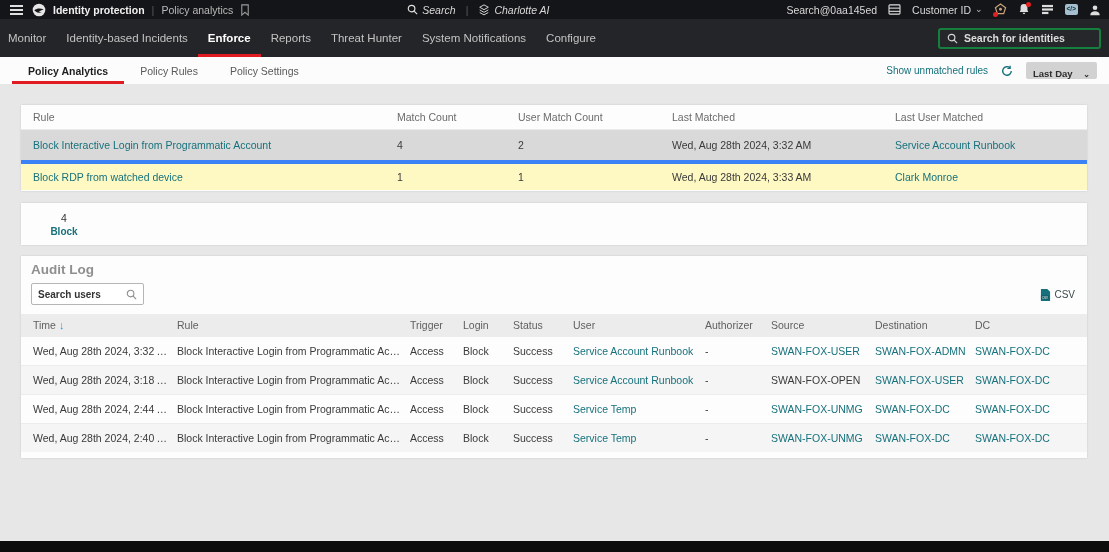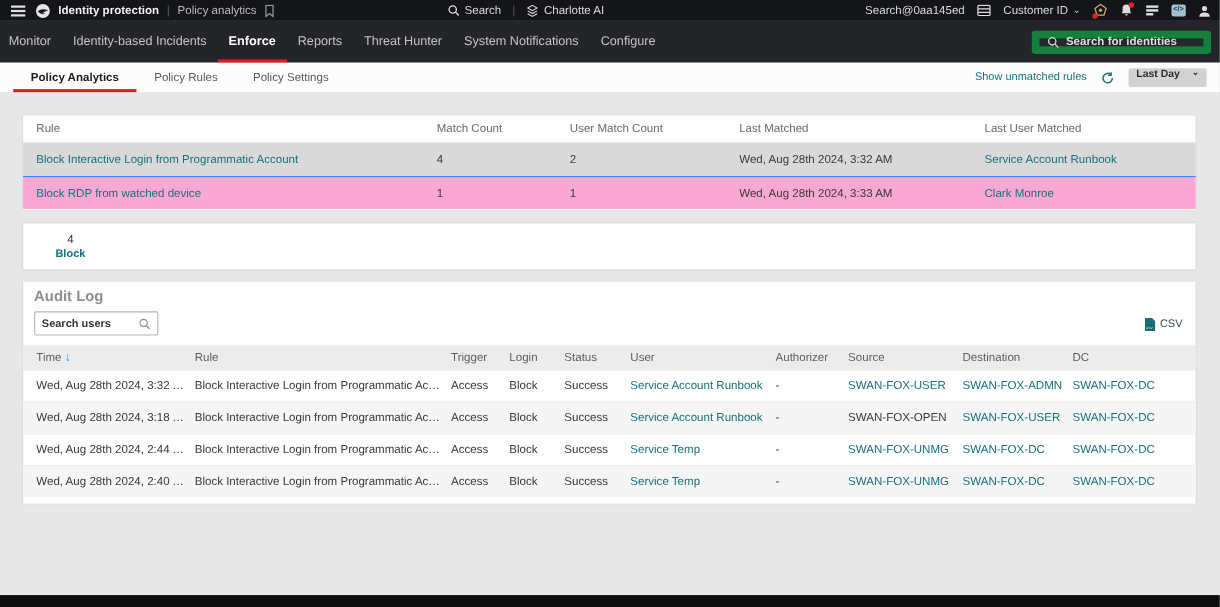--- a/index.html
+++ b/index.html
@@ -10,21 +10,21 @@
     -webkit-font-smoothing:antialiased;
   }
   
   .topbar{
     position:absolute; top:0; left:0; right:0; height:19px;
     background:#141518; display:flex; align-items:center;
     padding:0 8px; color:#d9d9d9; font-size:10.5px;
   }
   .tb-left,.tb-center,.tb-right{ display:flex; align-items:center; }
   .tb-left{ gap:7px; }
-  .tb-center{ margin:0 auto; gap:10px; transform:translateX(-40px); }
+  .tb-center{ margin:0 auto; gap:10px; transform:translateX(-40px);font-style:italic; }
   .tb-right{ gap:11px; }
   .hamburger{ display:inline-flex; flex-direction:column; gap:2px; cursor:pointer; padding:2px; }
   .hamburger i{ display:block; width:13px; height:2px; background:#e0e0e0; }
   .app-title{ font-weight:bold; color:#f0f0f0; }
   .tb-divider{ color:#585858; font-size:11px; }
   .page-title{ color:#b9b9b9; }
   .tb-item{ display:flex; align-items:center; gap:4px; cursor:pointer; }
   .icon-wrap{ position:relative; display:inline-flex; align-items:center; }
   .red-dot{ position:absolute; width:5px; height:5px; border-radius:50%; background:#e0211f; }
   .red-dot.tr{ top:-1px; right:-1px; }
@@ -44,58 +44,58 @@
     position:relative; display:flex; align-items:center; padding:0 10px; cursor:pointer;
     white-space:nowrap;
   }
   .nav-item:first-child{ padding-left:0; }
   .nav-item.active{ color:#ffffff; font-weight:bold; }
   .nav-item.active::after{
     content:""; position:absolute; left:0; right:0; bottom:0; height:3.5px; background:#e11b22;
   }
   .nav-search{
     margin-left:auto; align-self:center; display:flex; align-items:center; gap:6px;
-    width:163px; height:21px; border:7px solid #15803d; border-radius:3px;
+    width:163px; height:21px; border:2px solid #15803d; border-radius:3px;
     background:#26272a; padding:0 7px;
   }
   .nav-search input{
     flex:1; background:transparent; border:none; outline:none;
     color:#e3e3e3; font-size:10.5px; font-family:"Liberation Sans", sans-serif; font-weight:bold;
   }
   .nav-search input::placeholder{ color:#dcdcdc; opacity:1; }
   
   .tabbar{
     position:absolute; top:57px; left:0; right:0; height:27px;
     background:#fcfcfc; display:flex; align-items:stretch; padding:0 12px;
     font-size:10.5px; color:#5a5a5a;
   }
   .tab{ position:relative; display:flex; align-items:center; padding:0 16px; cursor:pointer; white-space:nowrap; }
   .tab.active{ color:#1d1d1d; font-weight:bold; }
   .tab.active::after{ content:""; position:absolute; left:0; right:0; bottom:0; height:3px; background:#e11b22; }
   .tab-right{ margin-left:auto; display:flex; align-items:center; gap:13px; }
   .link-teal{ color:#16717c; cursor:pointer; font-size:10px; }
   .refresh-btn{ display:inline-flex; cursor:pointer; }
   .dropdown{
-    display:flex; align-items:flex-start; justify-content:space-between;
+    display:flex; align-items:flex-end; justify-content:space-between;
     width:71px; height:17px; background:#d2d2d2; border-radius:2px;
     padding:0 7px; cursor:pointer; color:#2d2d2d; font-size:9.5px; font-weight:bold;
   }
   .dropdown .chev{ color:#2d2d2d; font-size:8px; }
   
   .content{ position:absolute; top:84px; left:0; right:0; bottom:11px; background:#e7e7e7; }
   .card{ position:absolute; left:21px; width:1066px; background:#fdfdfd; box-shadow:0 0 2px rgba(0,0,0,.12); }
   
   .policy-card{ top:21px; height:86px; }
   .prow{
     display:grid; grid-template-columns:364px 121px 154px 223px 1fr;
     align-items:center; padding-left:12px; font-size:10.5px; color:#3a3a3a; height:30px;
   }
   .prow.phead{ height:25px; color:#6b6b6b; border-bottom:1px solid #ebebeb; }
   .prow.sel{ background:#d9d9d9; }
-  .prow.alt{ background:#f9a8d4; border-top:1px solid #3b82f6; }
+  .prow.alt{ background:#fef9c3; border-top:4px solid #3b82f6; }
   a.tlink, .tlink{ color:#16717c; text-decoration:none; cursor:pointer; }
   
   .summary-card{ top:119px; height:42px; display:flex; align-items:center; }
   .summary-box{ margin-left:22px; text-align:center; min-width:42px; }
   .summary-count{ font-size:10.5px; color:#333; line-height:1.4; }
   .summary-label{ font-size:10px; font-weight:bold; color:#16717c; cursor:pointer; }
   
   .audit-card{ top:172px; height:202px; }
   .audit-title{ position:absolute; top:6px; left:10px; font-size:13.5px; color:#8f8f8f; }
   .audit-search{

